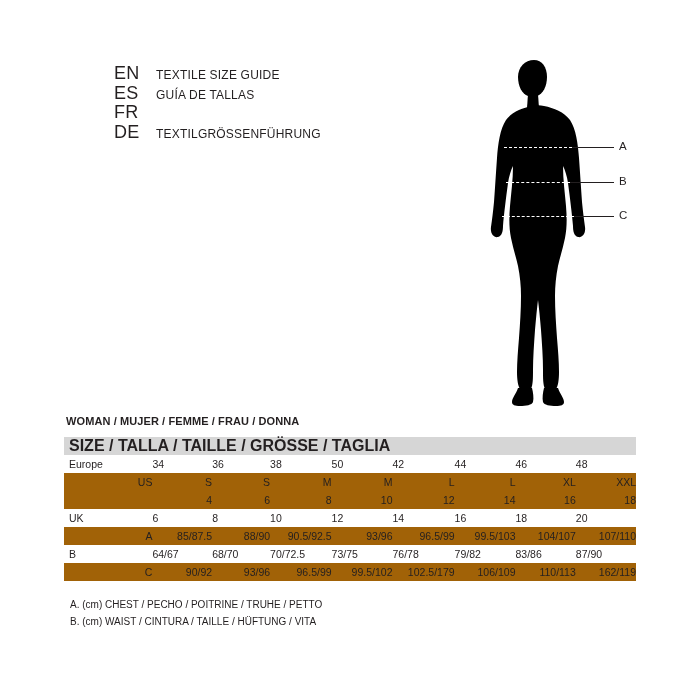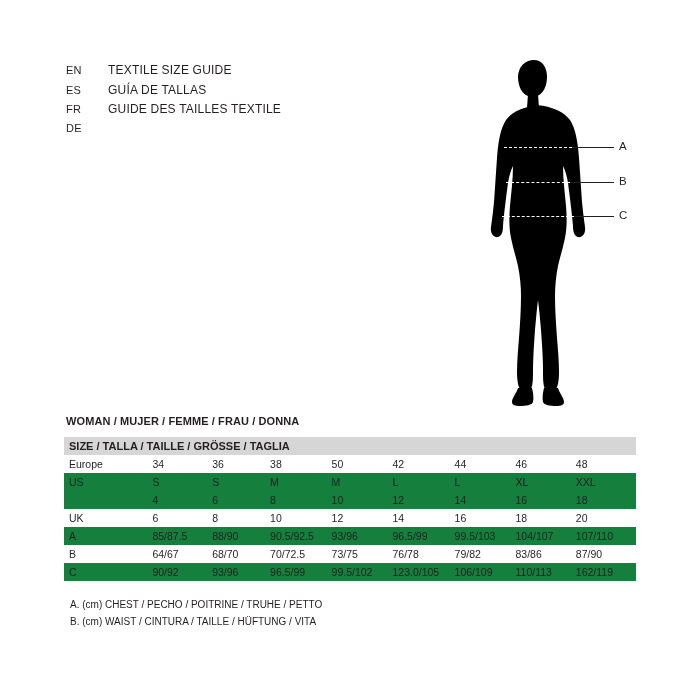--- a/index.html
+++ b/index.html
@@ -30,23 +30,24 @@
     top: 63px;
     width: 400px;
   }
   .lang-row {
     display: flex;
     align-items: baseline;
     height: 19.5px;
   }
   .lang-code {
     width: 42px;
-    font-size: 11px;
+    font-size: 18px;
     letter-spacing: 0.2px;
     color: #231f20;
+    margin-left: 48px;
   }
   .lang-title {
     font-size: 12px;
     letter-spacing: 0.2px;
     color: #231f20;
   }
 
   
   .figure-wrap {
     position: absolute;
@@ -96,26 +97,26 @@
     font-size: 10.5px;
     color: #231f20;
   }
   table.size-table td {
     padding: 0;
     height: 18px;
     line-height: 18px;
     vertical-align: middle;
     white-space: nowrap;
   }
-  .row-shade td { background: #15803d; }
+  .row-shade td { background: #a16207; text-align: right; }
   .row-plain td { background: #ffffff; margin-left: 20px; }
   .hdr-row td {
     background: #d6d6d6;
     font-weight: bold;
-    font-size: 11px;
+    font-size: 16px;
   }
   .c-label {
     width: 96px;
     padding-left: 5px !important;
   }
   .c-val {
     width: 66px;
     text-align: left;
   }
 
@@ -139,24 +140,24 @@
     <div class="lang-row">
       <span class="lang-code">EN</span>
       <span class="lang-title">TEXTILE SIZE GUIDE</span>
     </div>
     <div class="lang-row">
       <span class="lang-code">ES</span>
       <span class="lang-title">GUÍA DE TALLAS</span>
     </div>
     <div class="lang-row">
       <span class="lang-code">FR</span>
-      <span class="lang-title">GUIDE DES TAILLES TEXTILE</span>
     </div>
     <div class="lang-row">
       <span class="lang-code">DE</span>
+      <span class="lang-title">TEXTILGRÖSSENFÜHRUNG</span>
     </div>
   </div>
 
   <div class="figure-wrap">
     <svg class="figure-svg" width="170" height="370" viewBox="0 0 170 370" xmlns="http://www.w3.org/2000/svg">
       <g fill="#000000">
 
         <path d="M64,8 C72,8 77,15 77,25 C77,34 73,42 67,44 C64,45 61,45 58,44 C52,42 48,34 48,25 C48,15 55,8 64,8 Z"></path>
 
         <path d="M58,42 L68,42 L69,56 L57,56 Z"></path>
@@ -299,21 +300,21 @@
         <td class="c-val">83/86</td>
         <td class="c-val">87/90</td>
       </tr>
 
       <tr class="row-shade">
         <td class="c-label">C</td>
         <td class="c-val">90/92</td>
         <td class="c-val">93/96</td>
         <td class="c-val">96.5/99</td>
         <td class="c-val">99.5/102</td>
-        <td class="c-val">123.0/105</td>
+        <td class="c-val">102.5/179</td>
         <td class="c-val">106/109</td>
         <td class="c-val">110/113</td>
         <td class="c-val">162/119</td>
       </tr>
     </tbody>
   </table>
 
   <div class="legend">
     <div>A. (cm) CHEST / PECHO / POITRINE / TRUHE / PETTO</div>
     <div>B. (cm) WAIST / CINTURA / TAILLE / HÜFTUNG / VITA</div>

